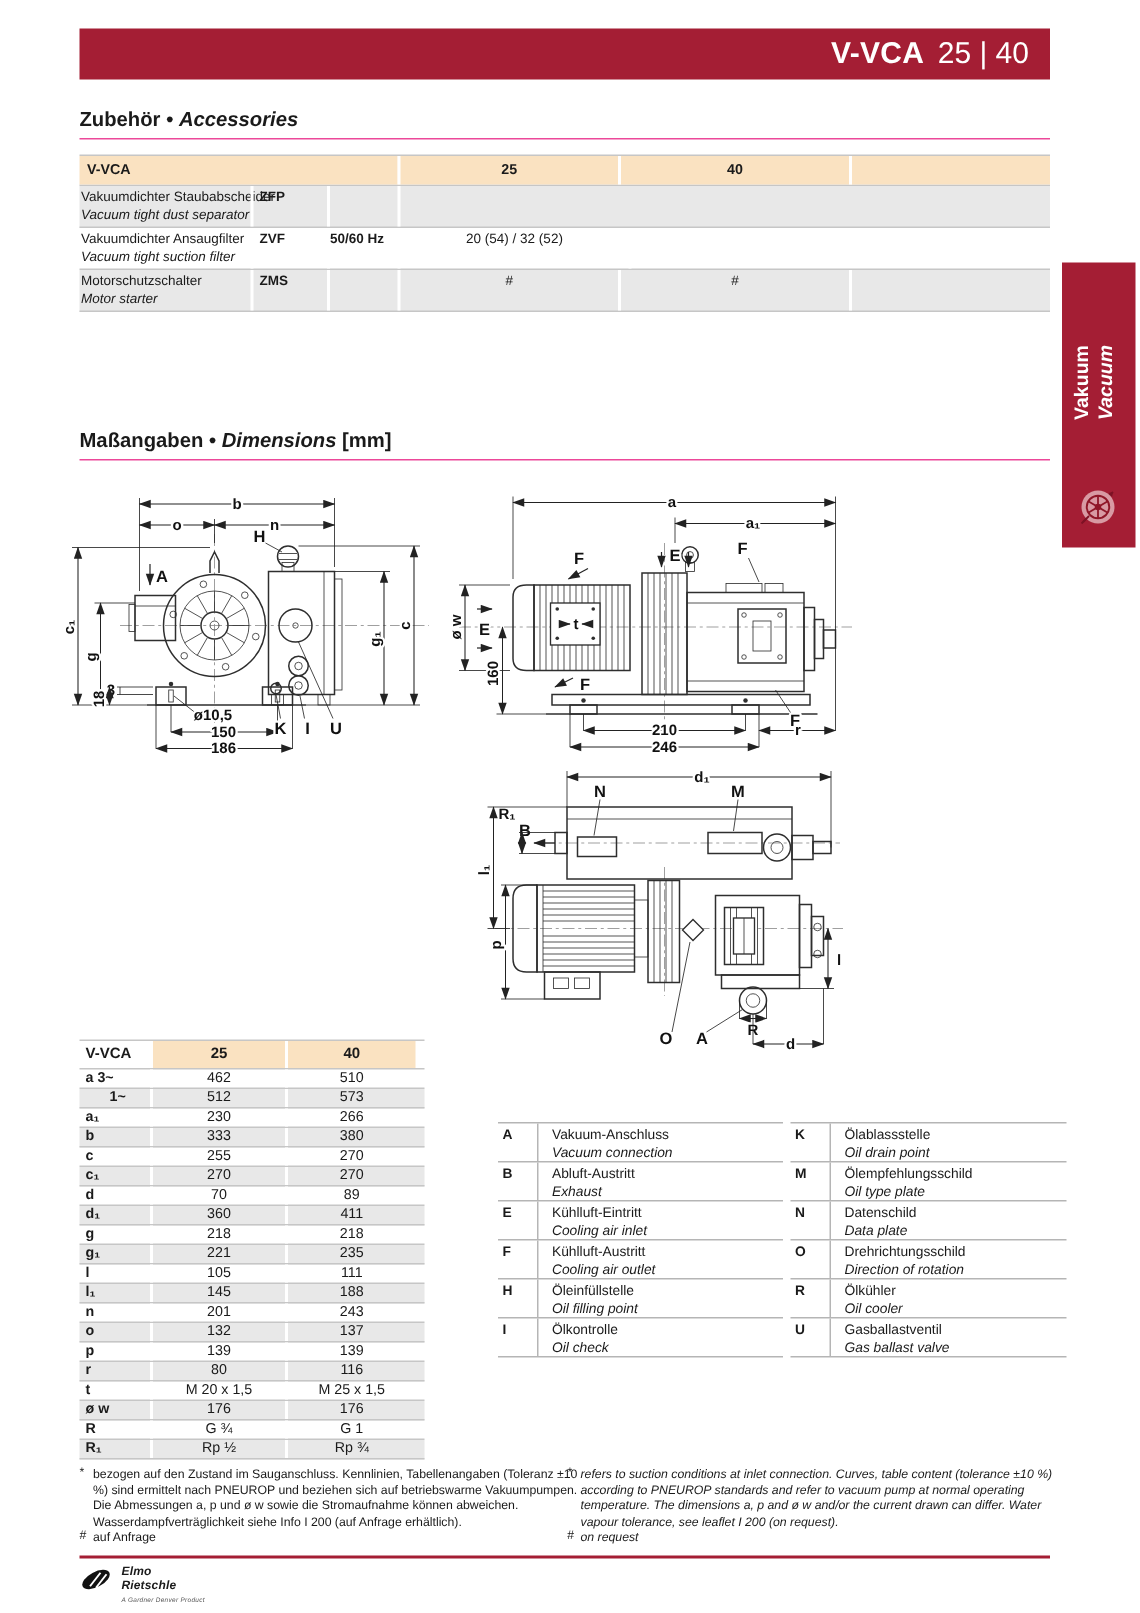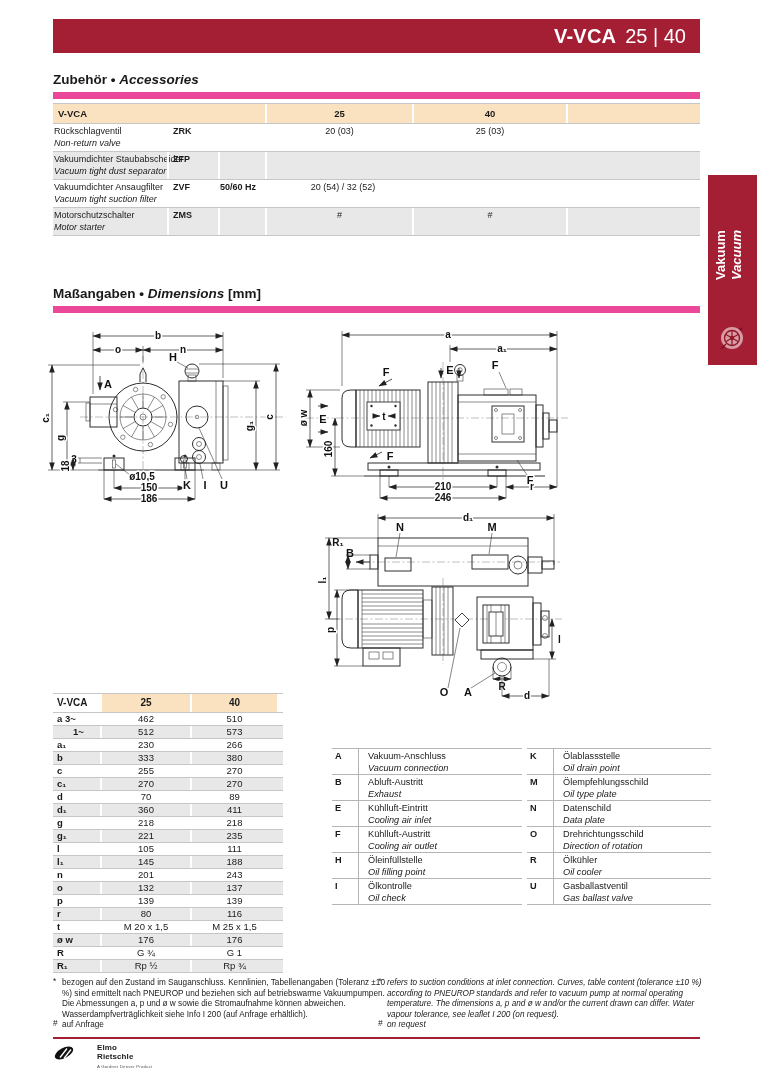--- a/index.html
+++ b/index.html
@@ -26,21 +26,21 @@
 
   
   .side-tab{left:708px;top:175px;width:49px;height:190px;background:var(--red);}
   .tab-text{position:absolute;left:-70px;top:60px;width:190px;height:40px;
     transform:rotate(-90deg);text-align:center;color:#fff;font-size:13px;line-height:16px;}
   .tab-de{font-weight:bold;}
   .tab-en{font-weight:bold;font-style:italic;}
   .tab-icon{position:absolute;left:9px;top:147px;}
 
   
-  .sec-h{left:53px;width:647px;border-bottom:7px solid #ec4899;padding-bottom:5px;
+  .sec-h{left:53px;width:647px;border-bottom:1px solid #ec4899;padding-bottom:5px;
     font-size:13.5px;font-weight:bold;}
   .sec-h .en{font-style:italic;}
   .sec-h.acc-h{top:72px;}
   .sec-h.dim-h{top:286px;}
 
   
   .acc{left:53px;top:103px;width:647px;font-size:9px;border-top:1px solid var(--line);}
   .arow{display:flex;border-bottom:1px solid var(--line);}
   .arow>div{box-sizing:border-box;}
   .arow>div+div{border-left:2px solid #fff;}
@@ -87,21 +87,21 @@
   
   .fn{top:978px;font-size:8.2px;line-height:10.6px;}
   .fn-de{left:53px;width:332px;}
   .fn-en{left:378px;width:330px;font-style:italic;}
   .fn-line{position:relative;padding-left:9px;}
   .fn-marker{position:absolute;left:0;top:-1px;}
 
   
   .bottom-rule{left:53px;top:1037px;width:647px;height:2px;background:var(--red);}
   .logo{left:53px;top:1044px;display:flex;align-items:flex-start;}
-  .logo-text{margin-left:20px;font-size:8px;font-weight:bold;line-height:8.5px;letter-spacing:.1px;}
+  .logo-text{margin-left:4px;font-size:8px;font-weight:bold;line-height:8.5px;letter-spacing:.1px;font-style:italic;}
   .tagline{font-size:4.3px;font-weight:normal;color:#555;margin-top:1.5px;letter-spacing:.2px;}
 
   
   .drawings{left:40px;top:318px;}
   .ol{fill:none;stroke:#2e2e2e;stroke-width:1;}
   .tl{fill:none;stroke:#2e2e2e;stroke-width:0.55;}
   .fw{fill:#fff;stroke:#2e2e2e;stroke-width:0.9;}
   .cl{stroke:#8a8a8a;stroke-width:0.55;stroke-dasharray:8 2.5 2 2.5;fill:none;}
   .dl2{stroke:#222;stroke-width:0.7;marker-start:url(#ar);marker-end:url(#ar);}
   .al{stroke:#222;stroke-width:0.8;marker-end:url(#ar);fill:none;}
@@ -143,31 +143,20 @@
   <span>•</span>
   <span class="en">Accessories</span>
 </div>
 
 <div class="abs acc">
   <div class="arow ahead">
     <div class="ah0">V-VCA</div>
     <div class="ah25">25</div>
     <div class="ah40">40</div>
     <div class="ahend"></div>
-  </div>
-  <div class="arow adat">
-    <div class="ad">
-      <div class="de">Rückschlagventil</div>
-      <div class="en">Non-return valve</div>
-    </div>
-    <div class="ac">ZRK</div>
-    <div class="af"></div>
-    <div class="a25">20 (03)</div>
-    <div class="a40">25 (03)</div>
-    <div class="aend"></div>
   </div>
   <div class="arow adat alt">
     <div class="ad">
       <div class="de">Vakuumdichter Staubabscheider</div>
       <div class="en">Vacuum tight dust separator</div>
     </div>
     <div class="ac">ZFP</div>
     <div class="af"></div>
     <div class="aend"></div>
   </div>

